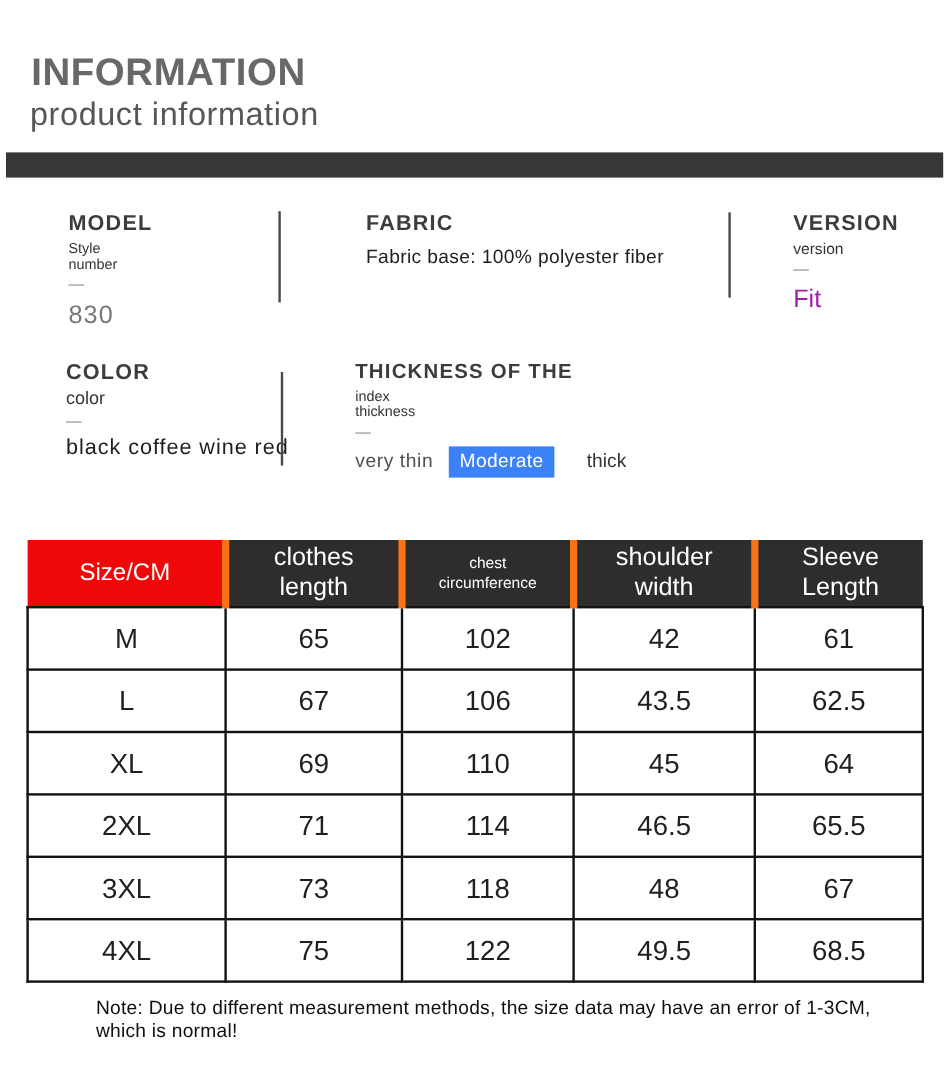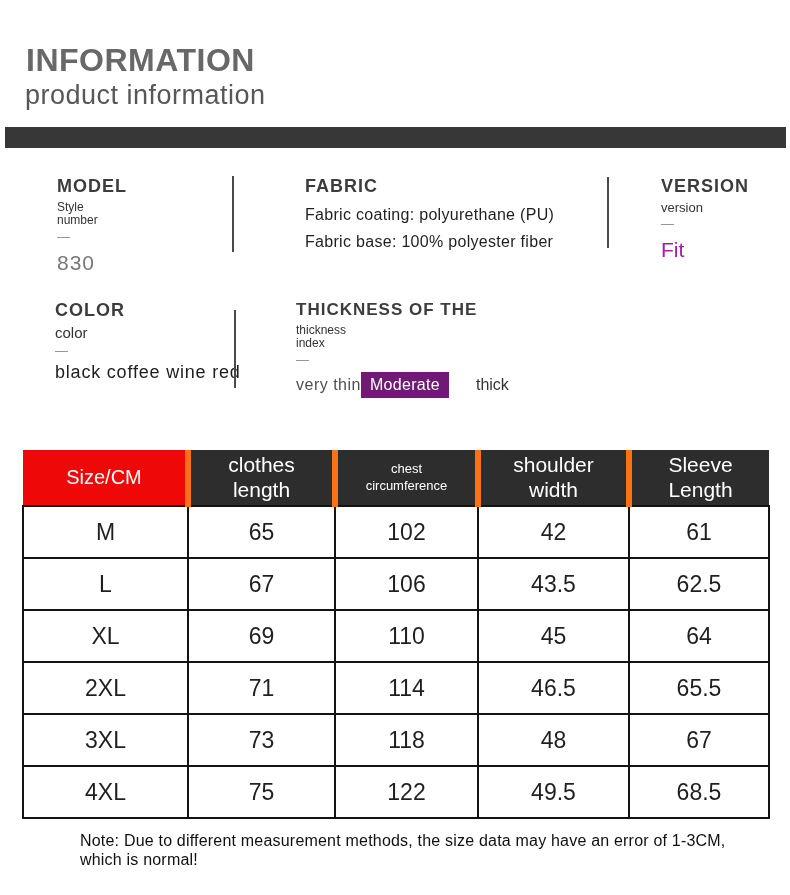--- a/index.html
+++ b/index.html
@@ -44,21 +44,21 @@
 
   .sec-color   { left:55px;  top:300px; }
   .color-sub   { font-size:15px; color:#333; line-height:16px; margin-top:4px; }
   .color-value { font-size:18px; color:#1e1e1e; margin-top:6px; letter-spacing:.8px; }
 
   .sec-thickness { left:296px; top:300px; }
   .thickness-heading { font-size:17px; }
   .scale-row { display:flex; align-items:center; margin-top:7px; }
   .scale-left  { font-size:16px; color:#4f4f4f; letter-spacing:.5px; }
   .moderate-badge {
-    background:#701a75; color:#ffffff;
+    margin-left:13px; background:#3b82f6; color:#ffffff;
     font-size:16px; padding:4px 9px; letter-spacing:.3px;
   }
   .scale-right { font-size:16px; color:#333; margin-left:27px; }
 
   
   table.size-table {
     position:absolute; left:22px; top:450px; width:746px;
     border-collapse:collapse; table-layout:fixed;padding-left:32px;
   }
   .size-table th {
@@ -96,21 +96,20 @@
     <span style="display:block">number</span>
   </div>
   <div class="sec-dash">—</div>
   <div class="model-value">830</div>
 </div>
 
 <div class="vdiv" style="left:232px; top:176px; height:76px;"></div>
 
 <div class="sec sec-fabric">
   <div class="sec-heading">FABRIC</div>
-  <div class="fabric-line">Fabric coating: polyurethane (PU)</div>
   <div class="fabric-line">Fabric base: 100% polyester fiber</div>
 </div>
 
 <div class="vdiv" style="left:607px; top:177px; height:71px;"></div>
 
 <div class="sec sec-version">
   <div class="sec-heading">VERSION</div>
   <div class="sec-sub" style="font-size:13px;">version</div>
   <div class="sec-dash">—</div>
   <div class="version-value">Fit</div>
@@ -121,22 +120,22 @@
   <div class="color-sub">color</div>
   <div class="sec-dash">—</div>
   <div class="color-value">black coffee wine red</div>
 </div>
 
 <div class="vdiv" style="left:234px; top:310px; height:78px;"></div>
 
 <div class="sec sec-thickness">
   <div class="sec-heading thickness-heading">THICKNESS OF THE</div>
   <div class="sec-sub">
+    <span style="display:block">index</span>
     <span style="display:block">thickness</span>
-    <span style="display:block">index</span>
   </div>
   <div class="sec-dash">—</div>
   <div class="scale-row">
     <span class="scale-left">very thin</span>
     <span class="moderate-badge">Moderate</span>
     <span class="scale-right">thick</span>
   </div>
 </div>
 
 <table class="size-table">

